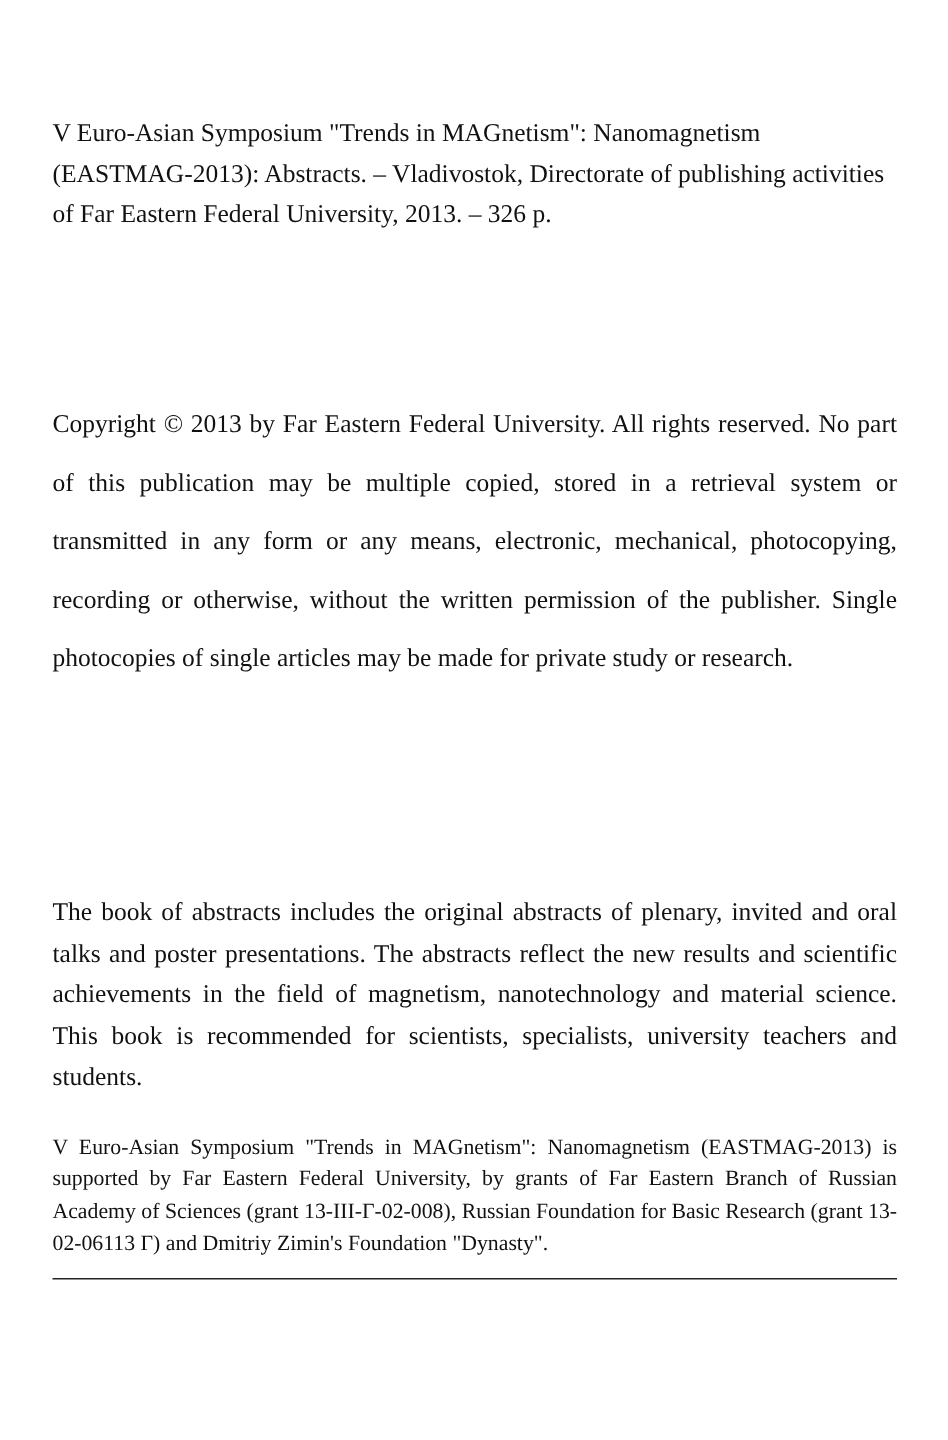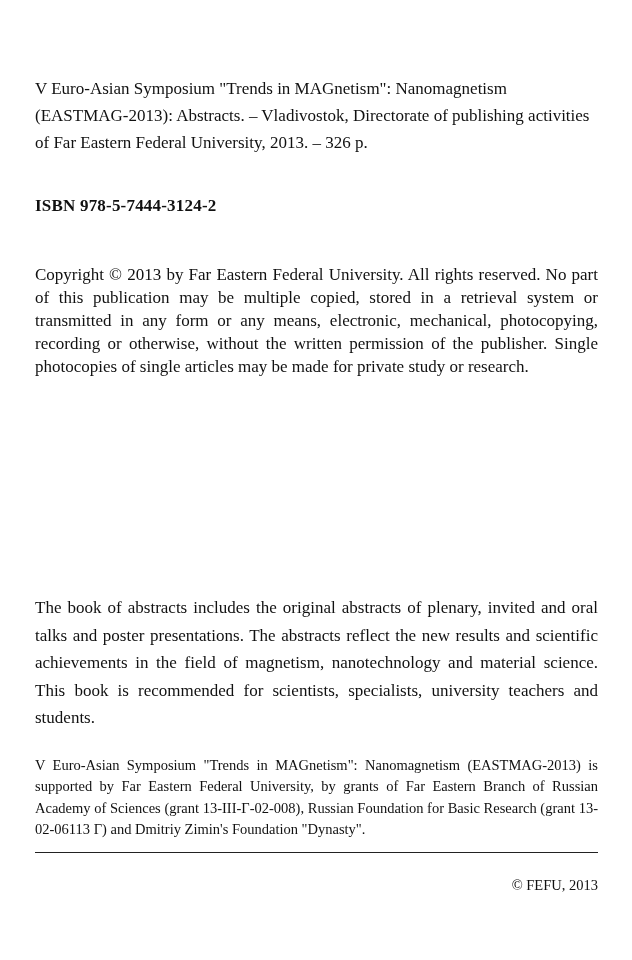--- a/index.html
+++ b/index.html
@@ -29,21 +29,21 @@
   }
   .isbn {
     top: 179px;
     font-size: 17px;
     font-weight: bold;
     letter-spacing: 0.2px;
   }
   .copyright {
     top: 246px;
     font-size: 17px;
-    line-height: 23px;
+    line-height: 39px;
     text-align: justify;
   }
   .abstract-desc {
     top: 577px;
     font-size: 17px;
     line-height: 27.5px;
     text-align: justify;
   }
   .support {
     top: 740px;
@@ -62,25 +62,23 @@
     text-align: right;
   }
 </style>
 </head>
 <body>
 
 <div class="page">
 
   <p class="block biblio">V Euro-Asian Symposium "Trends in MAGnetism": Nanomagnetism (EASTMAG-2013): Abstracts. – Vladivostok, Directorate of publishing activities of Far Eastern Federal University, 2013. – 326 p.</p>
 
-  <p class="block isbn">ISBN 978-5-7444-3124-2</p>
 
   <p class="block copyright">Copyright © 2013 by Far Eastern Federal University. All rights reserved. No part of this publication may be multiple copied, stored in a retrieval system or transmitted in any form or any means, electronic, mechanical, photocopying, recording or otherwise, without the written permission of the publisher. Single photocopies of single articles may be made for private study or research.</p>
 
   <p class="block abstract-desc">The book of abstracts includes the original abstracts of plenary, invited and oral talks and poster presentations.  The abstracts reflect the new results and scientific achievements in the field of magnetism, nanotechnology and material science. This book is recommended for scientists, specialists, university teachers and students.</p>
 
   <p class="block support">V Euro-Asian Symposium "Trends in MAGnetism": Nanomagnetism (EASTMAG-2013) is supported by Far Eastern Federal University, by grants of Far Eastern Branch of Russian Academy of Sciences (grant 13-III-Г-02-008), Russian Foundation for Basic Research (grant 13-02-06113 Г) and Dmitriy Zimin's Foundation "Dynasty".</p>
 
   <div class="block rule"></div>
 
-  <p class="block footer">© FEFU, 2013</p>
 
 </div>
 
 </body></html>

